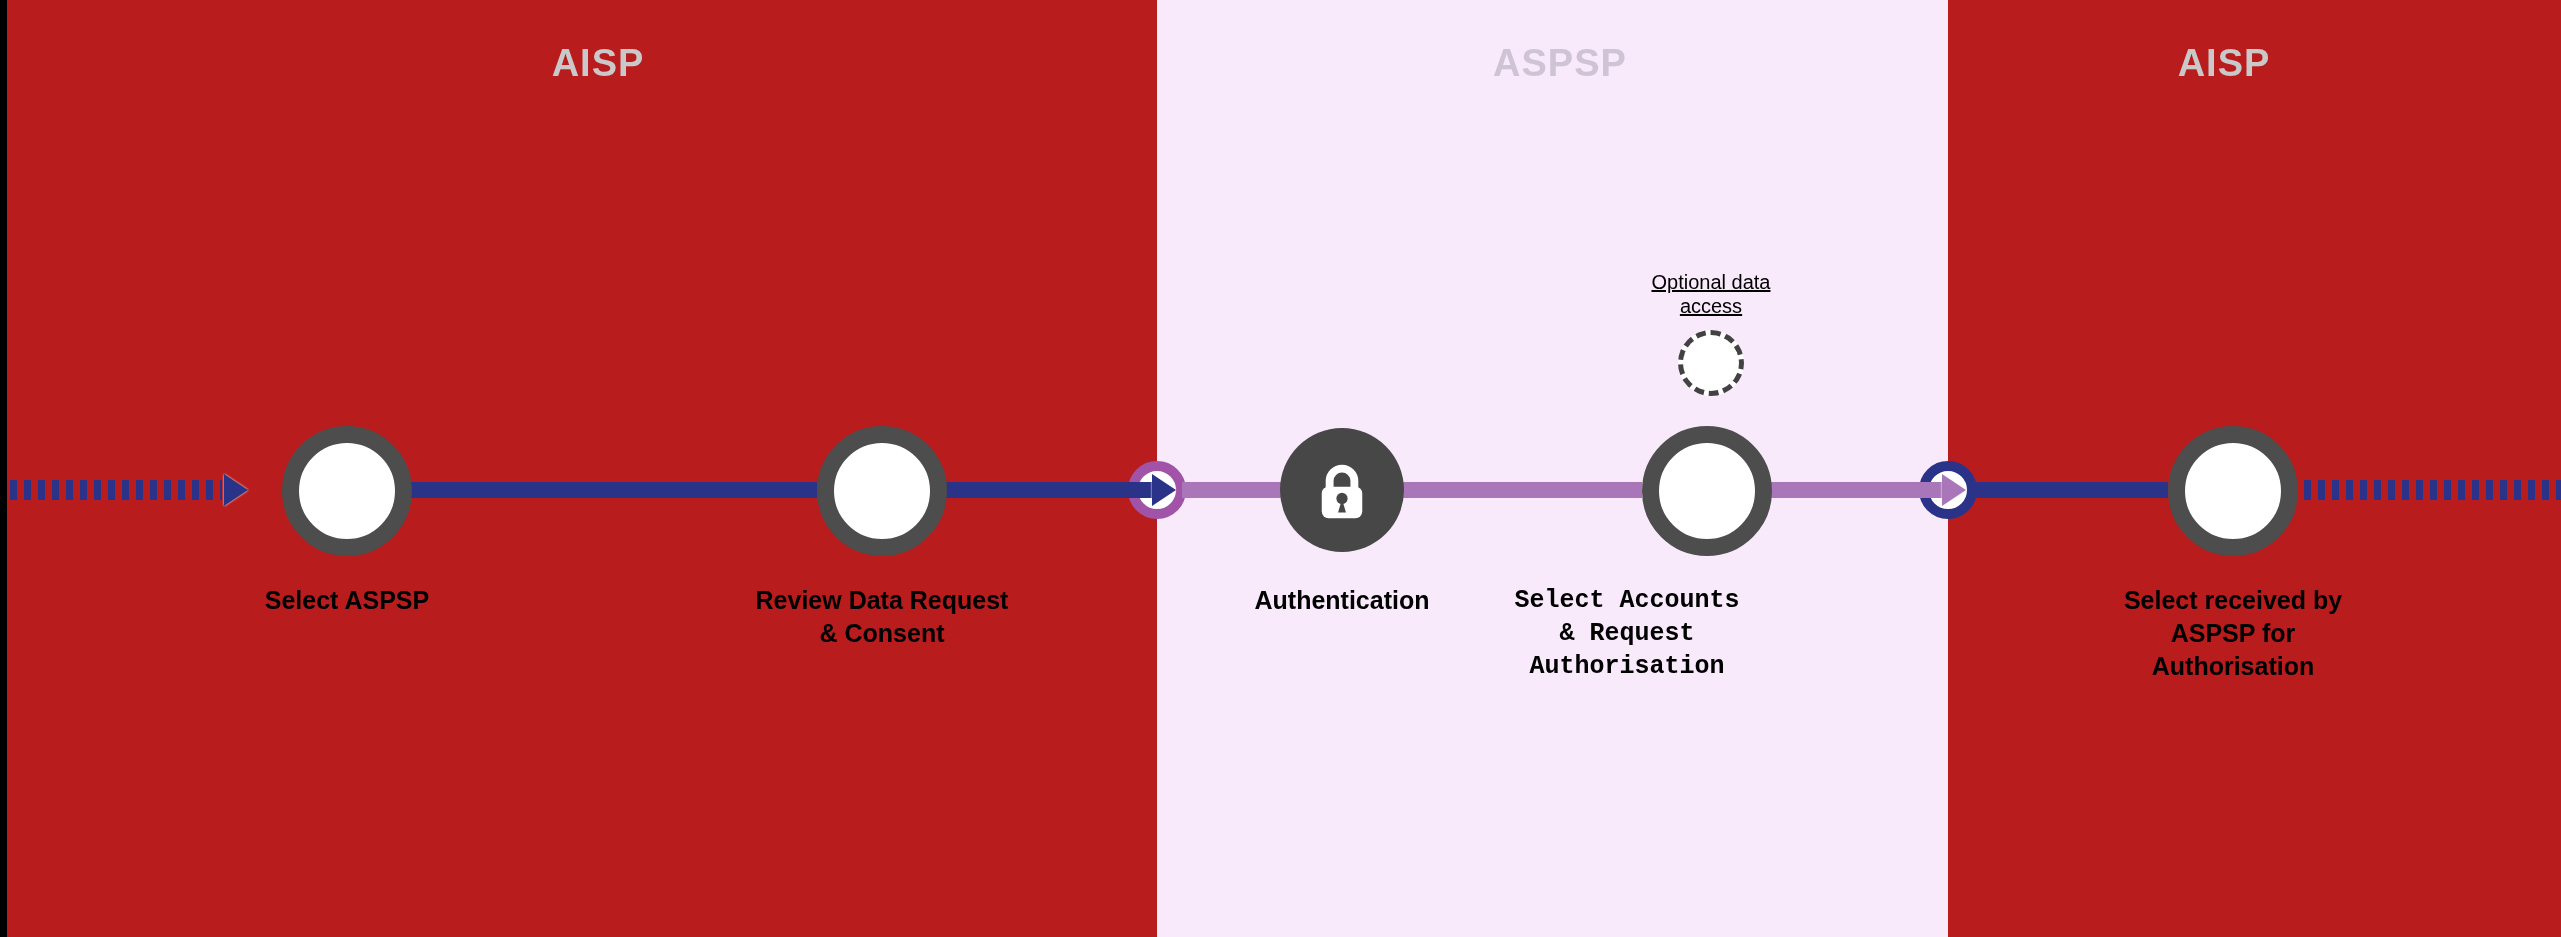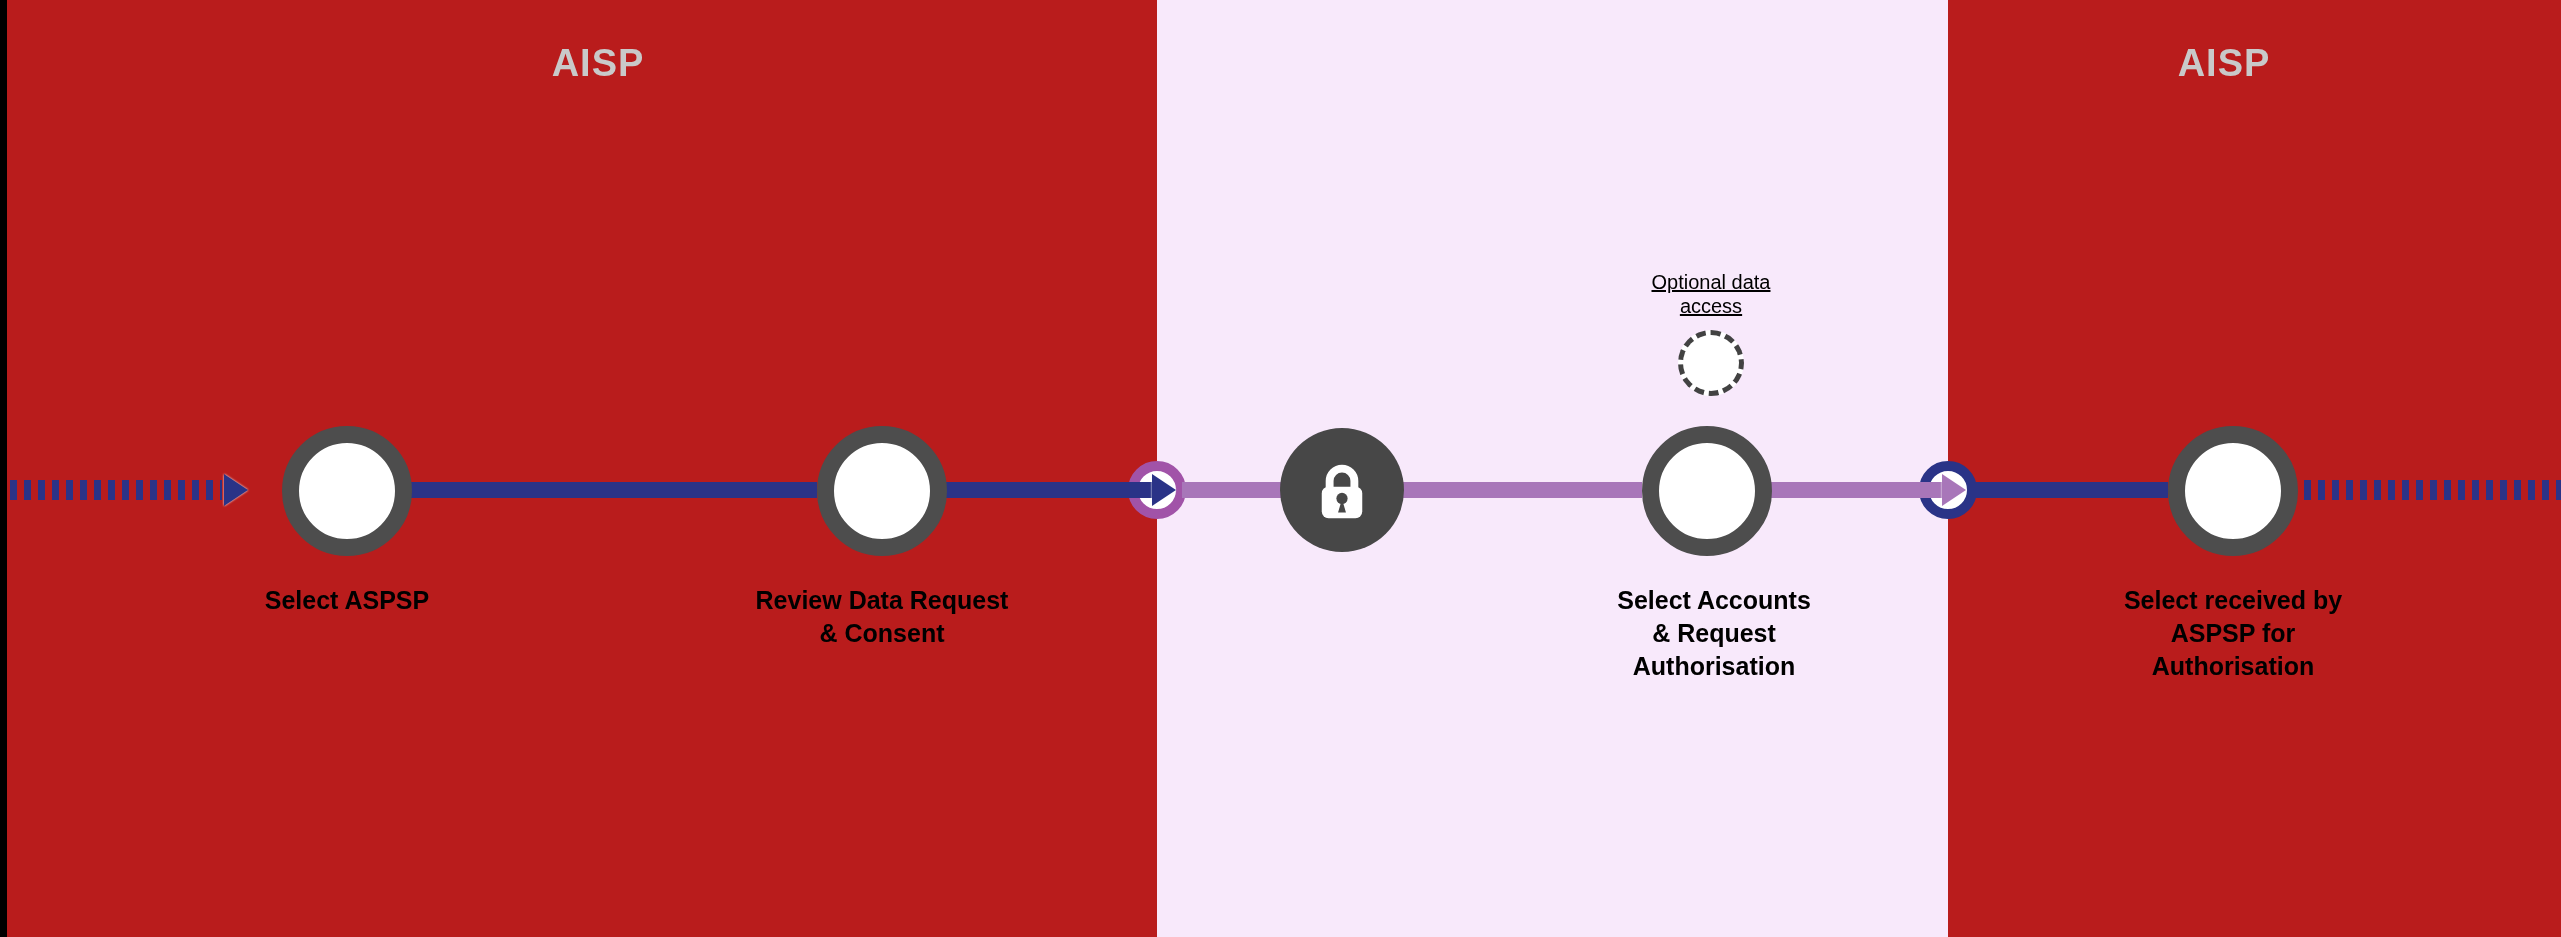--- a/index.html
+++ b/index.html
@@ -45,20 +45,21 @@
 </style>
 </head>
 <body>
 
 <div class="canvas">
 
   <div class="band"></div>
   <div class="edge-rule"></div>
 
   <div class="lane-label" style="left:448px;">AISP</div>
+  <div class="lane-label on-band" style="left:1410px;">ASPSP</div>
   <div class="lane-label" style="left:2074px;">AISP</div>
 
   <div class="dash-line" style="left:10px;width:212px;"></div>
   <div class="arrowhead navy" style="left:224px;"></div>
 
   <div class="ring purple"></div>
   <div class="ring navy"></div>
 
   <div class="shaft navy" style="left:411px;width:406px;"></div>
   <div class="shaft navy" style="left:946px;width:206px;"></div>
@@ -88,20 +89,21 @@
   <div class="step-circle" style="left:1642px;"></div>
   <div class="step-circle" style="left:2168px;"></div>
 
   <div class="optional-label">Optional data
 access</div>
   <div class="dotted-circle"></div>
 
   <div class="step-label" style="left:662px;">Review Data Request
 &amp; Consent</div>
   <div class="step-label" style="left:127px;">Select ASPSP</div>
-  <div class="step-label" style="left:1494px;">Select Accounts
+  <div class="step-label" style="left:1122px;">Authentication</div>
+  <div class="step-label" style="left:1407px;font-family:Liberation Mono, monospace;">Select Accounts
 &amp; Request
 Authorisation</div>
   <div class="step-label" style="left:2013px;">Select received by
 ASPSP for
 Authorisation</div>
 
 </div>
 
 </body></html>

